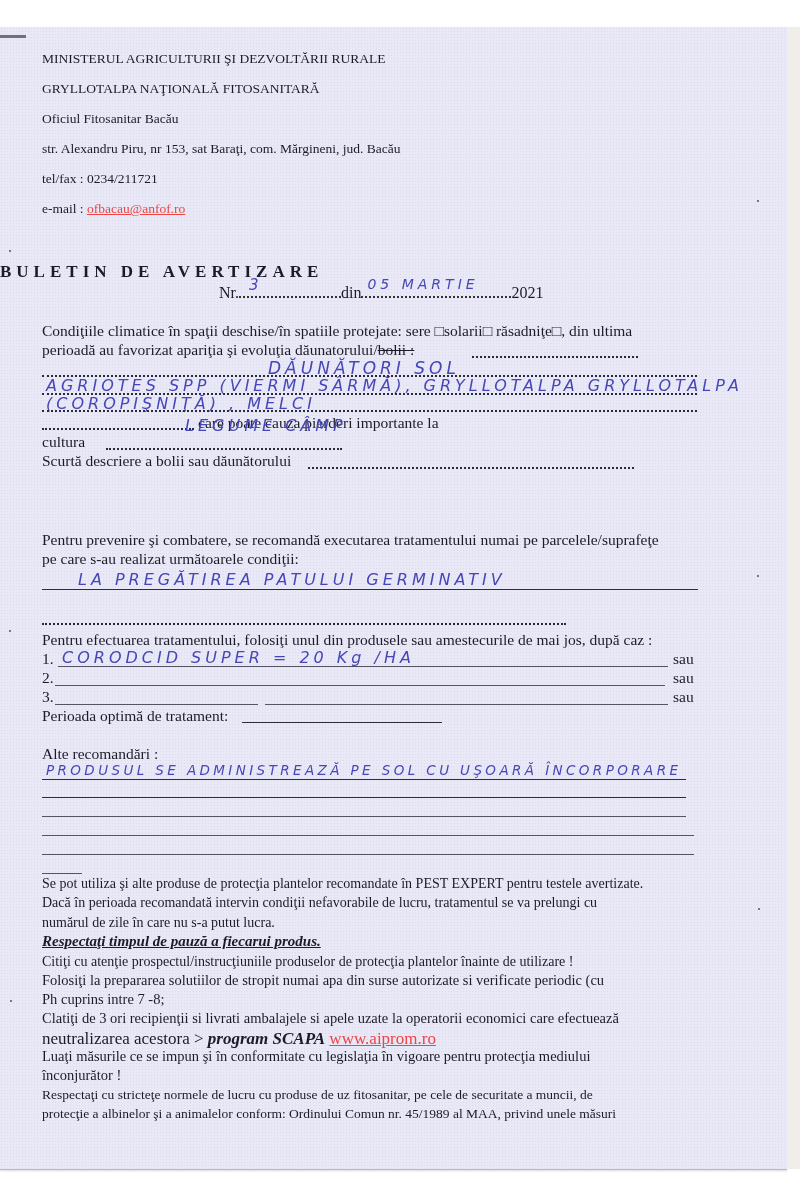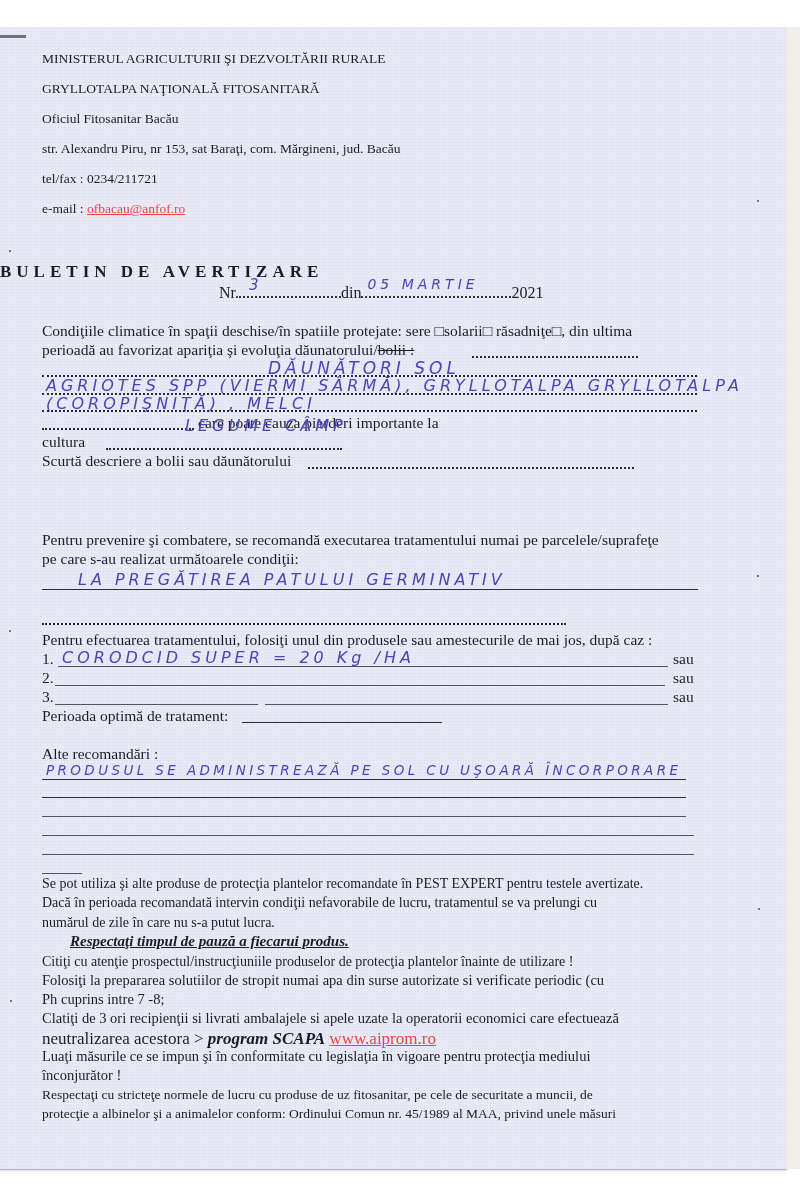--- a/index.html
+++ b/index.html
@@ -120,21 +120,21 @@
 <div class="rule" style="left:42px; top:797px; width:644px;"></div>
 <div class="rule thin" style="left:42px; top:816px; width:644px;"></div>
 <div class="rule thin" style="left:42px; top:835px; width:652px;"></div>
 <div class="rule thin" style="left:42px; top:854px; width:652px;"></div>
 
 <div class="rule thin" style="left:42px; top:873px; width:40px;"></div>
 
 <div class="abs small" style="top:876px">Se pot utiliza şi alte produse de protecţia plantelor recomandate în PEST EXPERT pentru testele avertizate.</div>
 <div class="abs small just" style="top:895px; width:656px;">Dacă  în  perioada  recomandată  intervin  condiţii  nefavorabile  de  lucru,   tratamentul  se  va   prelungi  cu</div>
 <div class="abs small" style="top:915px">numărul de zile în care nu s-a putut lucra.</div>
-<div class="abs small bi" style="top:933px; font-size:15px;margin-left:28px;">Respectaţi timpul de pauză a fiecarui produs.</div>
+<div class="abs small bi" style="top:933px; font-size:15px;">Respectaţi timpul de pauză a fiecarui produs.</div>
 <div class="abs small" style="top:954px">Citiţi cu atenţie prospectul/instrucţiuniile produselor de protecţia plantelor  înainte de utilizare !</div>
 <div class="abs small" style="top:972px; font-size:14.5px;">Folosiţi la prepararea solutiilor de stropit numai apa din surse autorizate si verificate periodic (cu</div>
 <div class="abs small" style="top:991px; font-size:14.5px;">Ph cuprins intre 7 -8;</div>
 <div class="abs small" style="top:1010px; font-size:14.5px;text-align:center;">Clatiţi de 3 ori recipienţii si livrati ambalajele si apele uzate la operatorii economici care efectuează</div>
 <div class="abs small" style="top:1029px; font-size:17px;">
   <span>neutralizarea acestora &gt; </span><span class="b-i">program SCAPA</span> <span class="web-link">www.aiprom.ro</span>
 </div>
 <div class="abs small" style="top:1048px; font-size:14.5px;">Luaţi măsurile ce se impun şi în conformitate cu legislaţia în vigoare pentru protecţia mediului</div>
 <div class="abs small" style="top:1067px; font-size:14.5px;">înconjurător !</div>
 <div class="abs small just" style="top:1087px; width:656px; font-size:13.5px;">Respectaţi  cu  stricteţe  normele  de  lucru  cu  produse  de  uz  fitosanitar,  pe  cele  de  securitate  a  muncii,  de</div>

